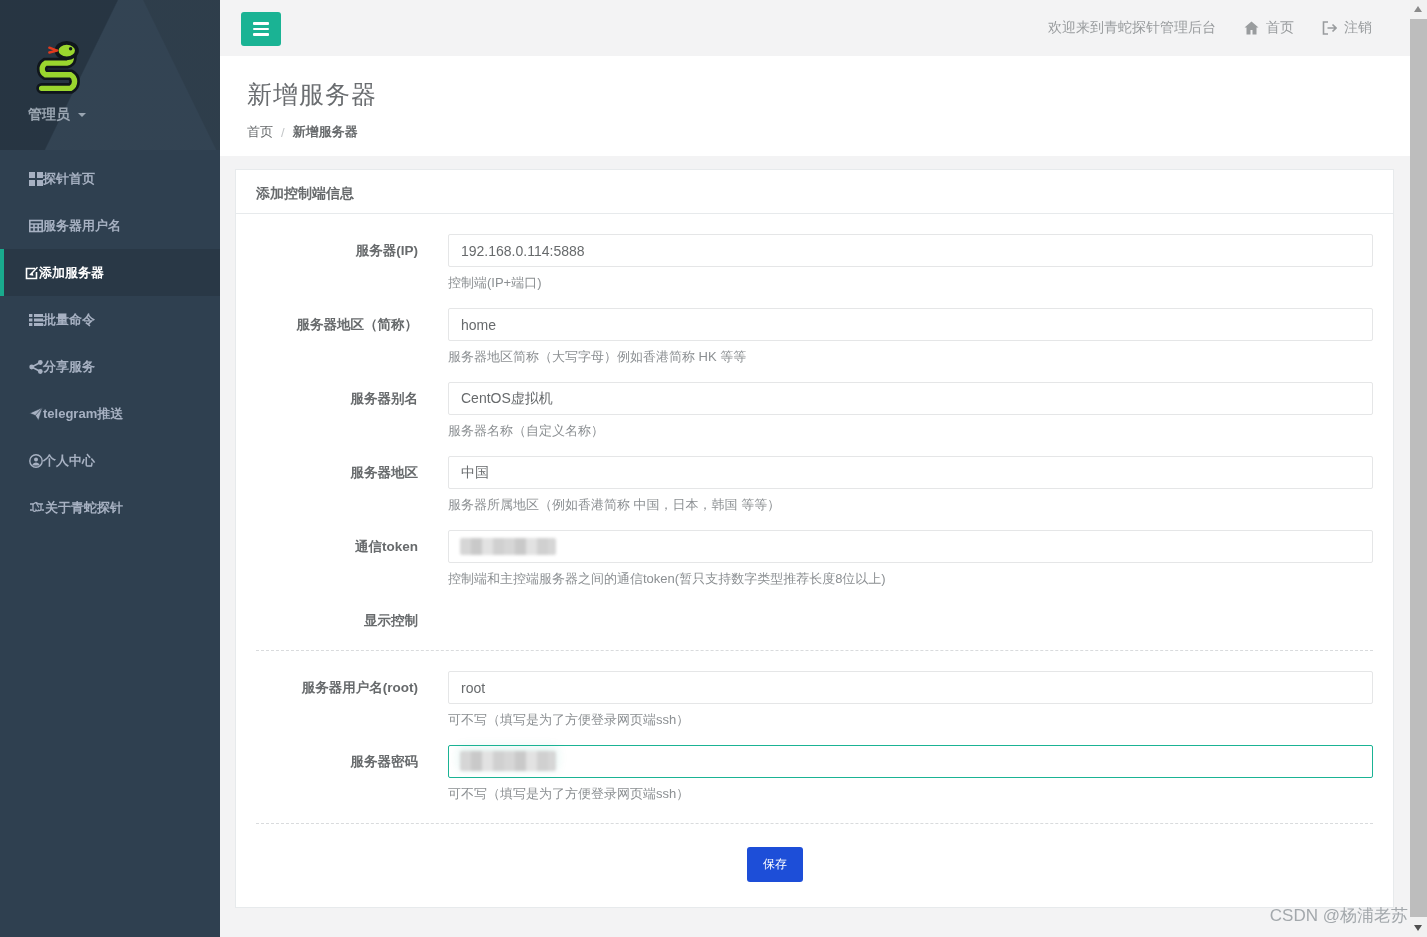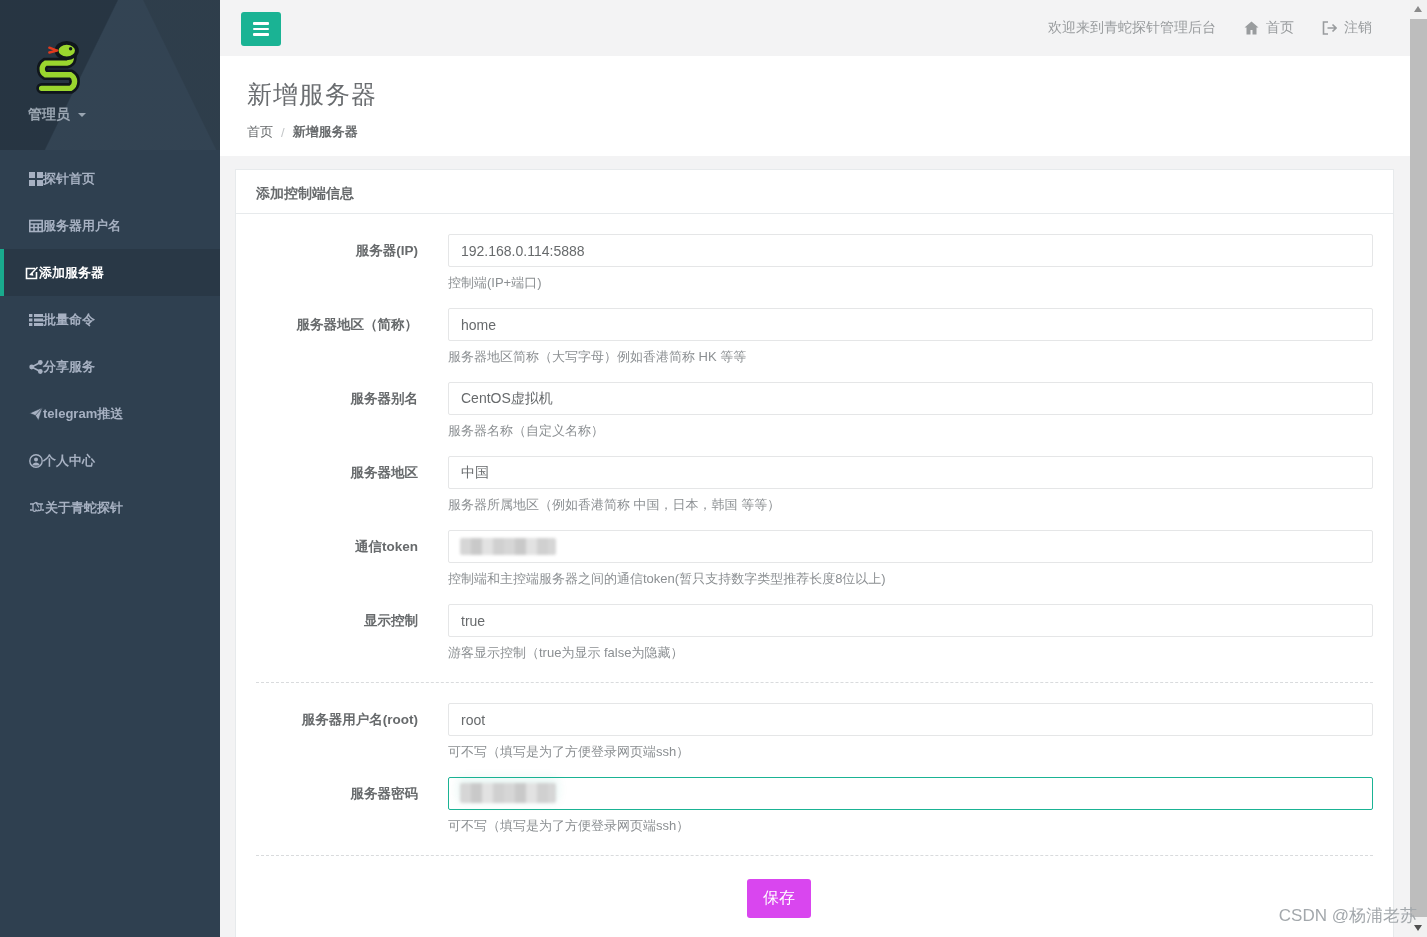--- a/index.html
+++ b/index.html
@@ -64,34 +64,34 @@
   .help { margin-top:7px; font-size:13px; color:#8b8f92; }
 
   .blur-chip { position:absolute; left:12px; top:8px; width:96px; height:17px;
     background:
       repeating-linear-gradient(90deg, #d6d6d6 0 11px, #c9c9c9 11px 22px, #e2e2e2 22px 33px, #d0d0d0 33px 44px),
       repeating-linear-gradient(0deg, rgba(255,255,255,0.35) 0 4px, rgba(0,0,0,0.06) 4px 9px);
     filter: blur(1.6px); border-radius:2px; pointer-events:none; }
   .blur-chip.pw { top:6px; height:20px; box-shadow:0 -3px 10px 2px rgba(26,179,148,0.10); }
 
   hr.dashed { border:none; border-top:1px dashed #d9dbdd; margin:20px 0; }
-  .save-btn { display:inline-block; background:#d946ef; color:#fff; border:none;
-    border-radius:3px; padding:9px 16px; font-size:16px; cursor:pointer; margin:3px 0 0 491px;
+  .save-btn { display:inline-block; background:#1d4ed8; color:#fff; border:none;
+    border-radius:3px; padding:9px 16px; font-size:12px; cursor:pointer; margin:3px 0 0 491px;
     font-family:"Liberation Sans","DejaVu Sans",sans-serif; }
 
   
   .scrollbar { position:fixed; right:0; top:0; width:17px; height:100%;
     background:#f1f1f1; z-index:20; }
   .sb-thumb { position:absolute; left:0; top:19px; width:17px; bottom:20px; background:#bdbdbd; }
   .sb-arrow { position:absolute; left:4px; width:0; height:0;
     border-left:4.5px solid transparent; border-right:4.5px solid transparent; }
   .sb-up { top:6px; border-bottom:6px solid #8a8a8a; }
   .sb-down { bottom:6px; border-top:6px solid #505050; }
 
-  .watermark { position:fixed; right:10px; bottom:10px; color:#a3a8ac;
+  .watermark { position:fixed; right:19px; bottom:10px; color:#a3a8ac;
     font-size:17px; z-index:30; pointer-events:none; }
 </style>
 </head>
 <body>
 
 <aside class="sidebar">
   <div class="nav-header">
     <svg class="snake-logo" viewBox="0 0 64 62">
       <g stroke="#10161c" stroke-width="5" fill="none" stroke-linecap="round">
         <path d="M14 52 h30 a8 8 0 0 0 0 -14 h-26 a7 7 0 0 1 0 -12 h22 a6 6 0 0 0 2 -11" stroke="#10161c" stroke-width="11"></path>
@@ -259,24 +259,20 @@
             <div class="input-wrap">
               <input class="form-input" type="text" value="" style="">
               <div class="blur-chip"></div>
             </div>
             <div class="help">控制端和主控端服务器之间的通信token(暂只支持数字类型推荐长度8位以上)</div>
           </div>
         </div>
 
         <div class="form-row">
           <label class="row-label">显示控制</label>
-          <div class="row-control">
-            <input class="form-input" type="text" value="true" style="">
-            <div class="help">游客显示控制（true为显示 false为隐藏）</div>
-          </div>
         </div>
 
         <hr class="dashed">
 
         <div class="form-row">
           <label class="row-label">服务器用户名(root)</label>
           <div class="row-control">
             <input class="form-input" type="text" value="root" style="">
             <div class="help">可不写（填写是为了方便登录网页端ssh）</div>
           </div>

